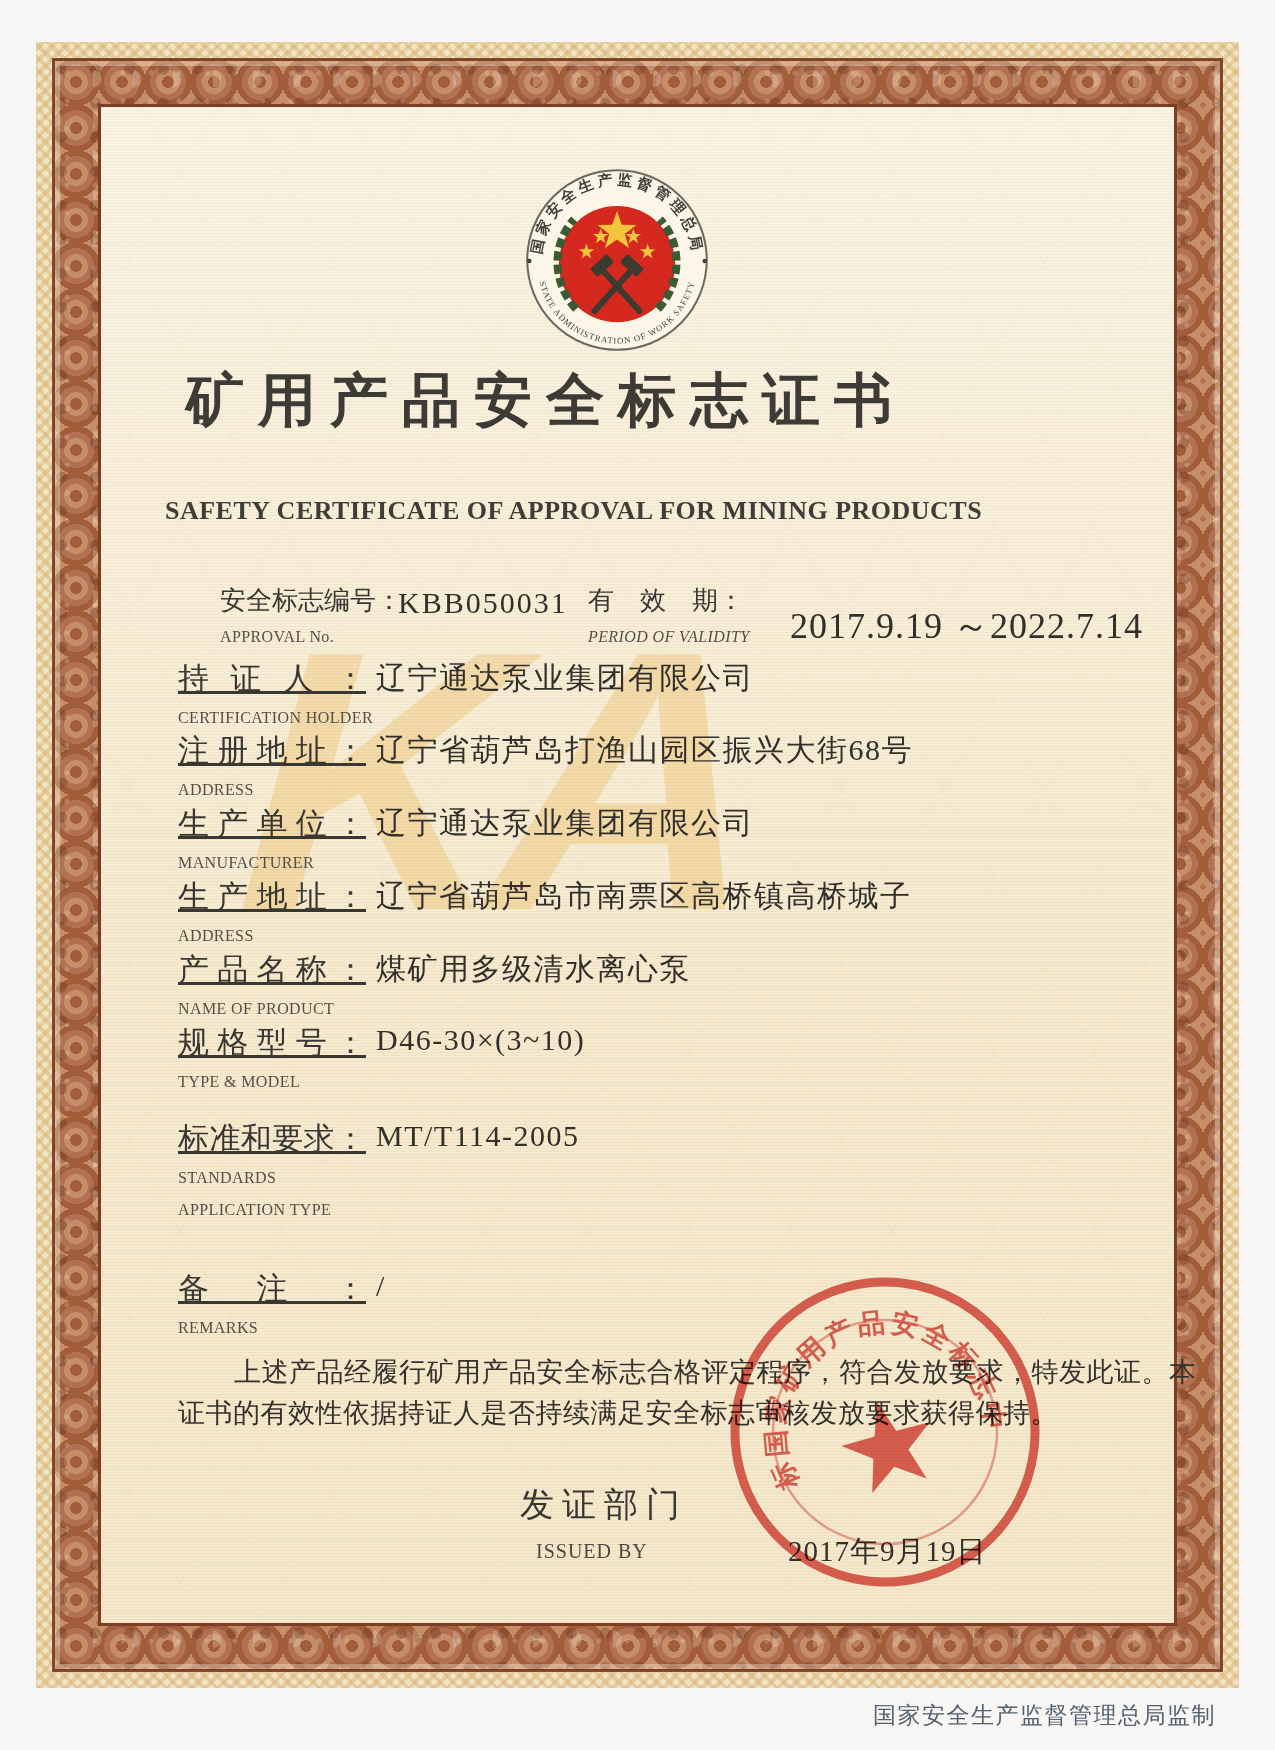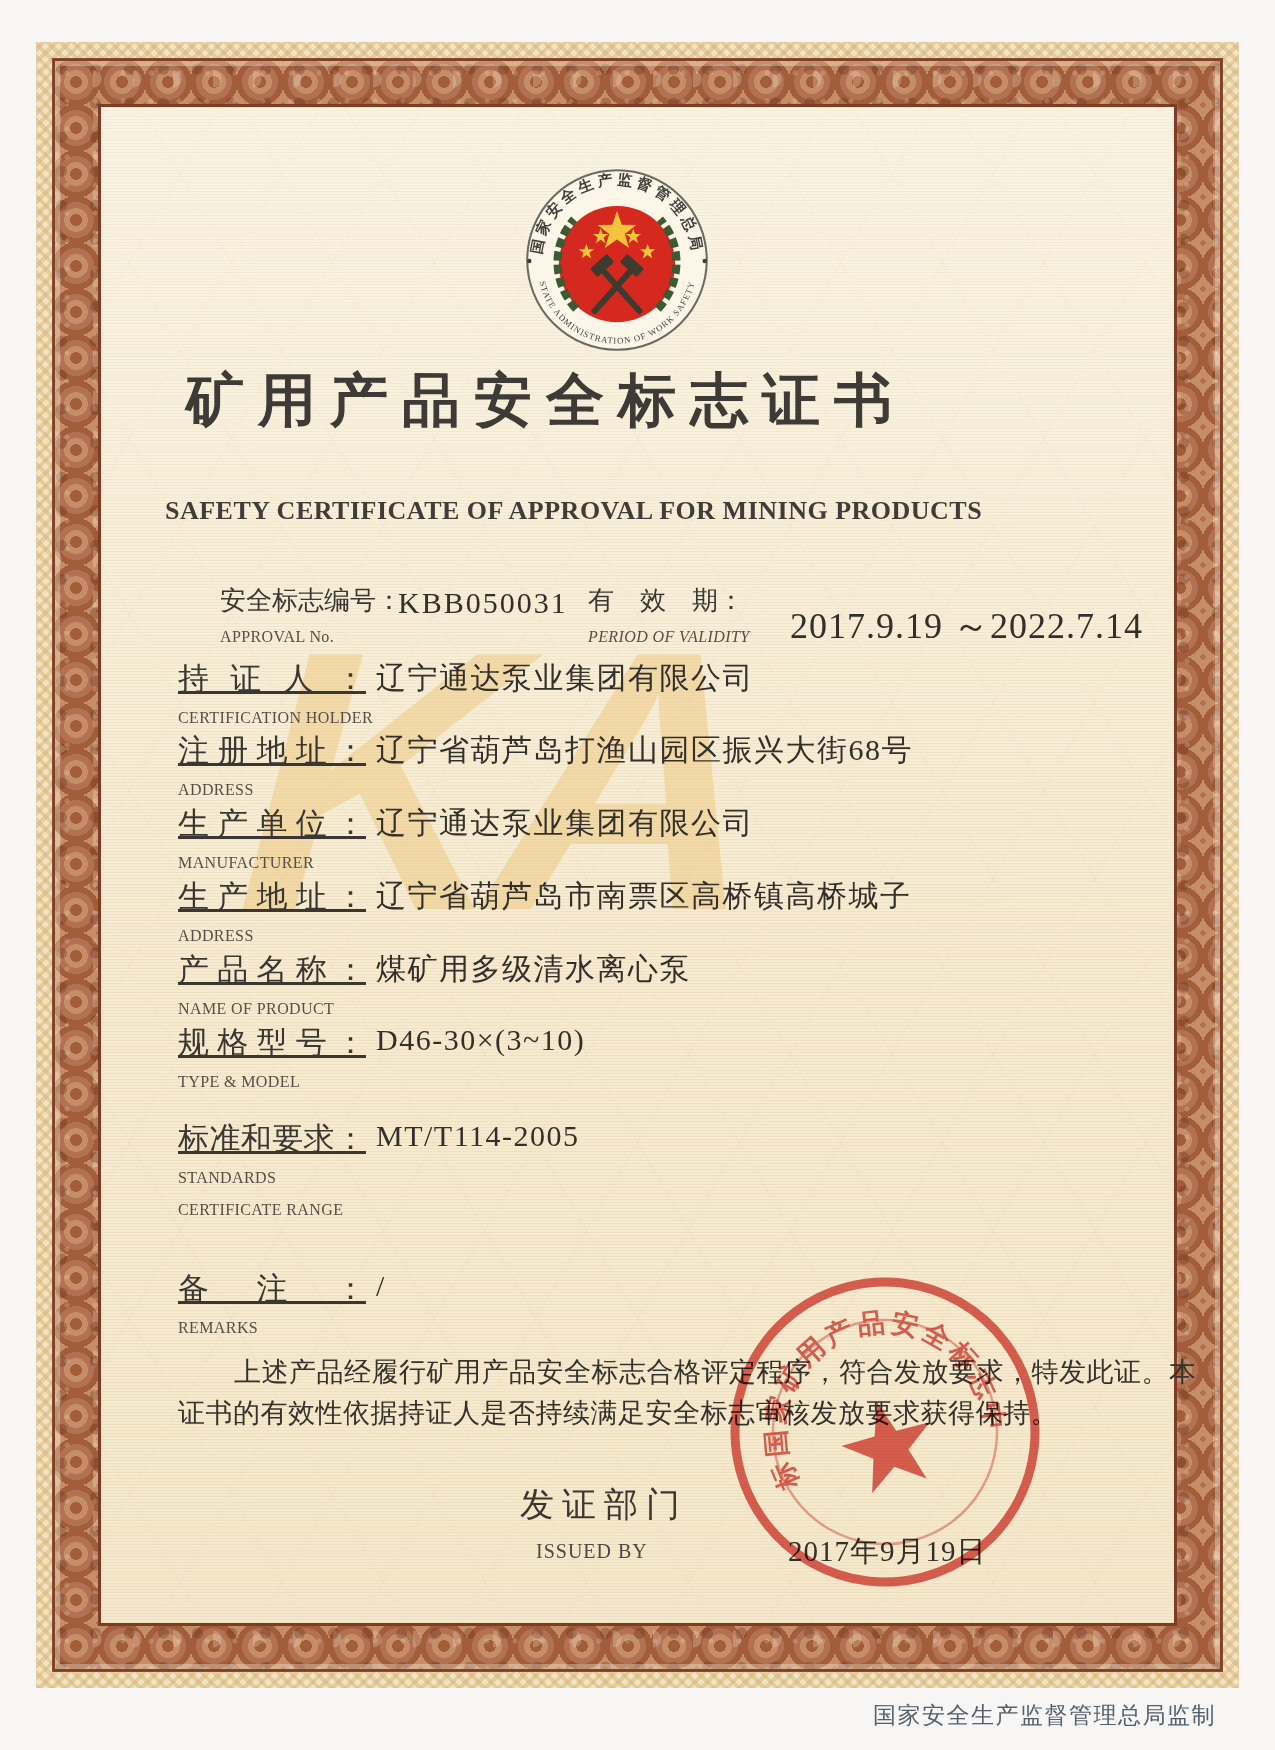--- a/index.html
+++ b/index.html
@@ -152,21 +152,21 @@
   </div>
   <div class="row" style="top:1022px;">
     <div class="zh-line"><span class="zh-label">规格型号：</span><span class="zh-value">D46-30×(3~10)</span></div>
     <div class="en-line">TYPE &amp; MODEL</div>
   </div>
   <div class="row" style="top:1118px;">
     <div class="zh-line"><span class="zh-label">标准和要求：</span><span class="zh-value">MT/T114-2005</span></div>
     <div class="en-line">STANDARDS</div>
   </div>
   <div class="row" style="top:1192px;">
-    <div class="en-line">CERTIFICATE RANGE</div>
+    <div class="en-line">APPLICATION TYPE</div>
   </div>
   <div class="row" style="top:1268px;">
     <div class="zh-line"><span class="zh-label">备注：</span><span class="zh-value">/</span></div>
     <div class="en-line">REMARKS</div>
   </div>
 
   <div class="abs statement">
     <div class="l1">上述产品经履行矿用产品安全标志合格评定程序，符合发放要求，特发此证。本</div>
     <div class="l2">证书的有效性依据持证人是否持续满足安全标志审核发放要求获得保持。</div>
   </div>

